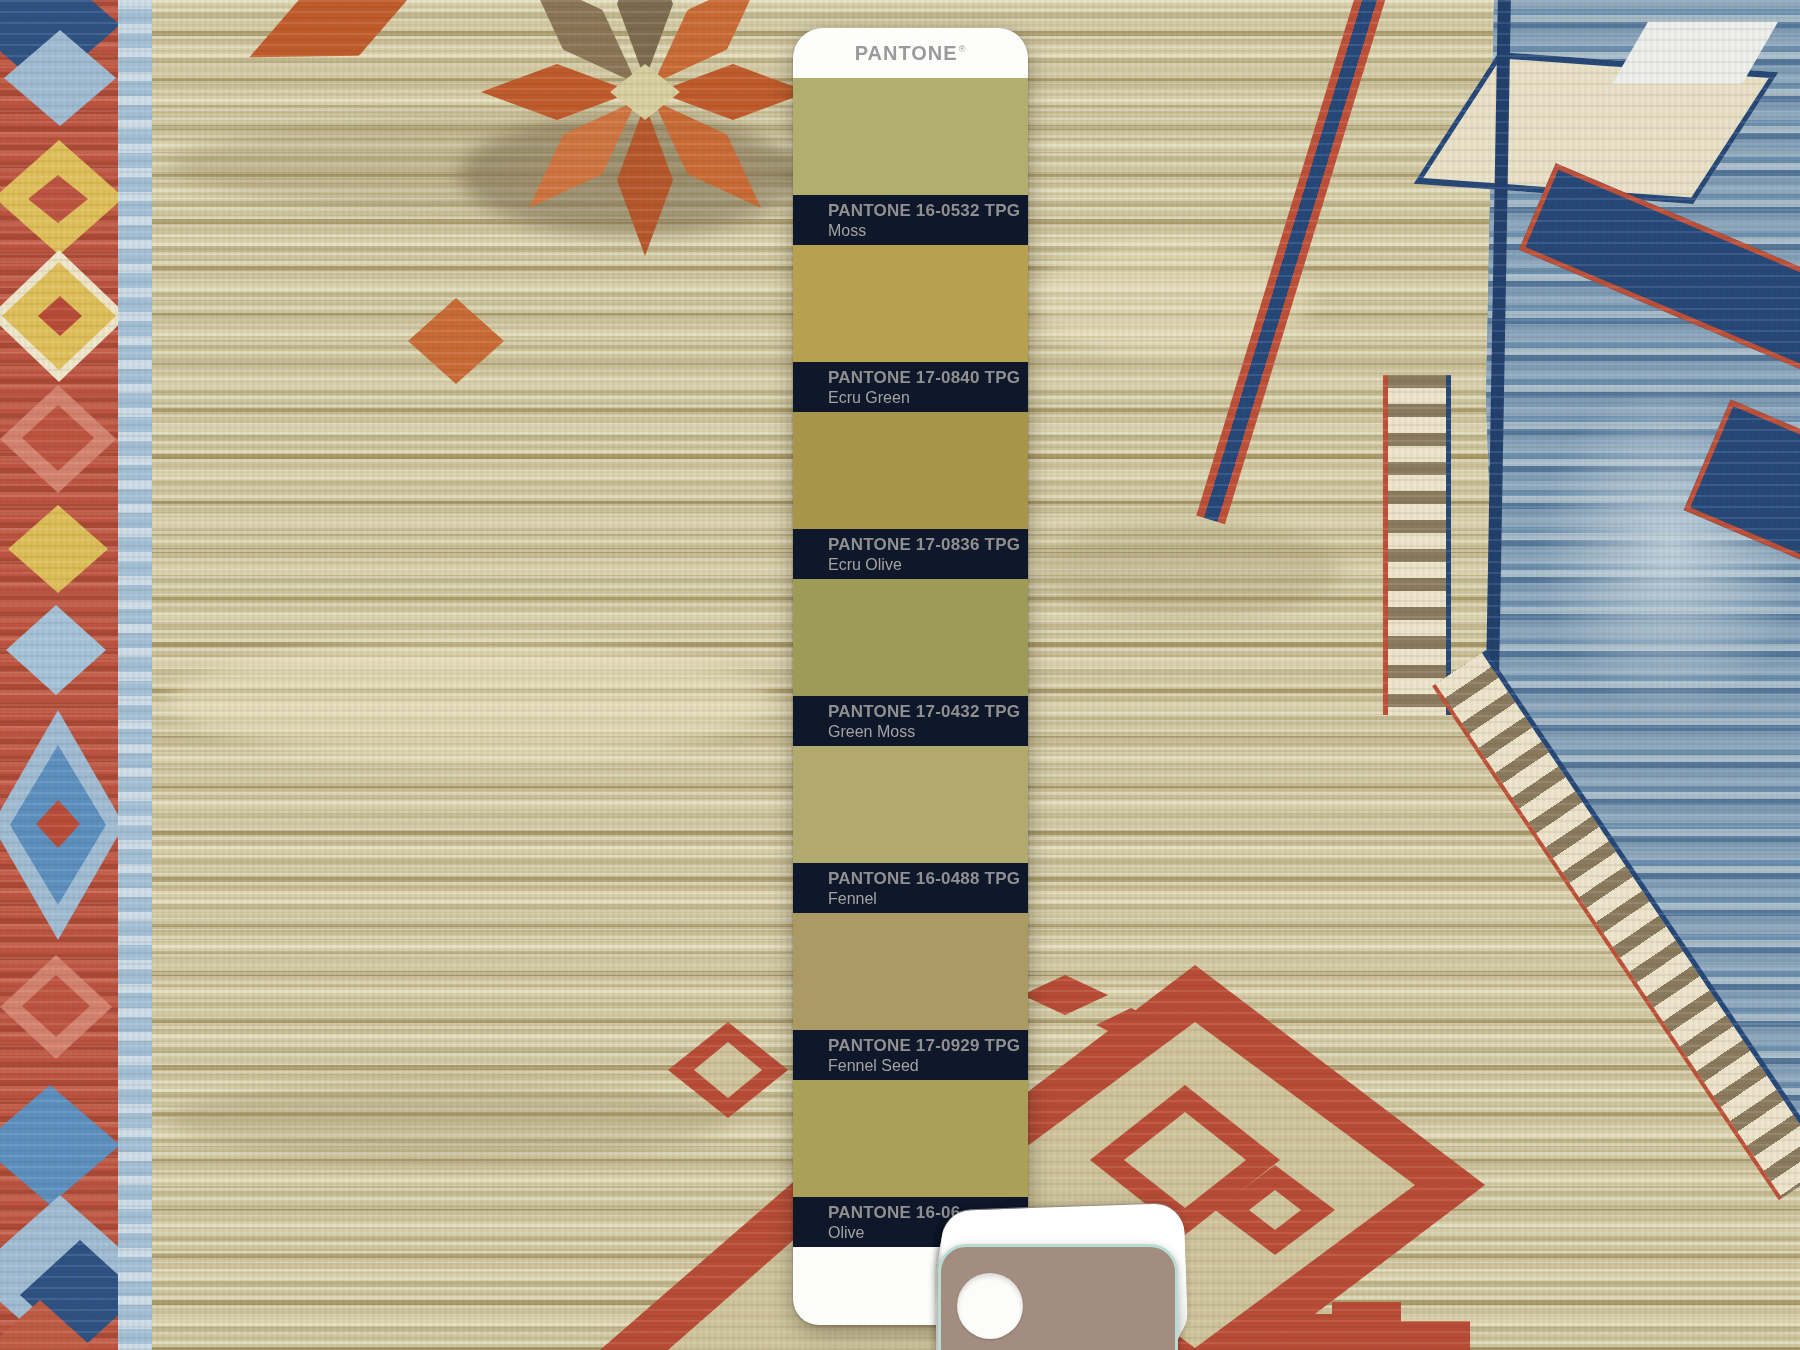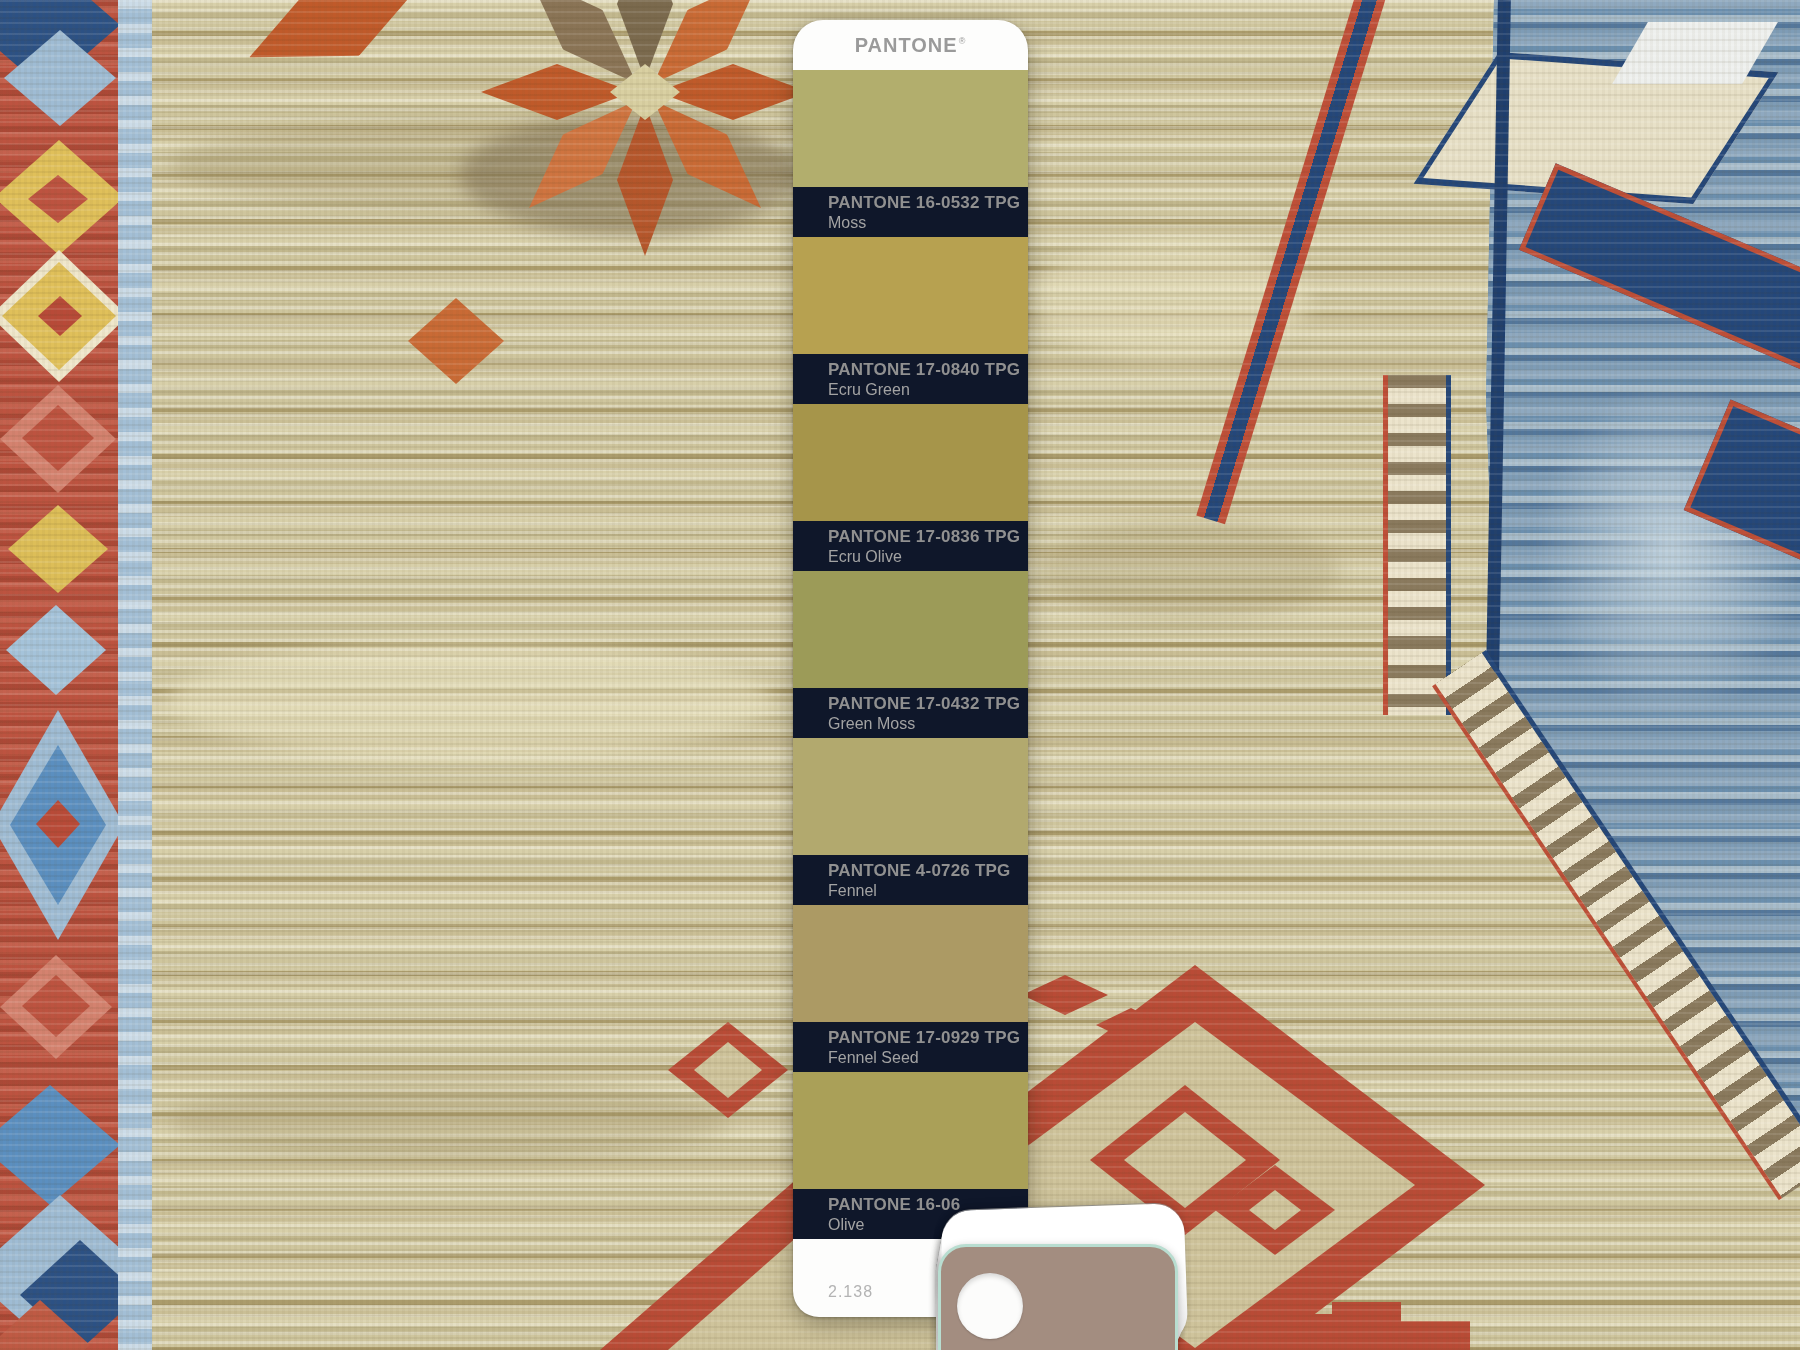--- a/index.html
+++ b/index.html
@@ -68,21 +68,21 @@
   .motifs{position:absolute;inset:0;z-index:2;}
   .step-patch{position:absolute;left:1240px;top:1302px;width:230px;height:48px;background:var(--medallion-red,#b94b36);
     clip-path:polygon(0 100%,0 60%,15% 60%,15% 25%,40% 25%,40% 0,70% 0,70% 40%,100% 40%,100% 100%);}
   
   .weave{position:absolute;inset:0;z-index:5;pointer-events:none;
     background:
       repeating-linear-gradient(90deg, rgba(110,92,55,.05) 0 3px, rgba(0,0,0,0) 3px 6px),
       repeating-linear-gradient(180deg, rgba(255,255,255,.10) 0 2px, rgba(0,0,0,0) 2px 6px, rgba(60,50,20,.07) 6px 8px, rgba(0,0,0,0) 8px 11px);}
   
   .pantone-card{
-    position:absolute;left:793px;top:20px;width:235px;height:1297px;z-index:10;
+    position:absolute;left:793px;top:28px;width:235px;height:1297px;z-index:10;
     background:#fdfdfc;border-radius:30px 30px 26px 26px;
     box-shadow:0 7px 22px rgba(40,35,15,.38), 0 1px 3px rgba(0,0,0,.25);
     display:flex;flex-direction:column;
   }
   .card-header{height:50px;display:flex;align-items:center;justify-content:center;}
   .brand{font-size:20px;font-weight:700;letter-spacing:1px;color:#9a9a9a;}
   .brand sup{font-size:9px;font-weight:400;vertical-align:super;margin-left:1px;}
   .chip{height:117px;width:100%;}
   .chip-label{height:50px;padding:6px 0 0 35px;box-sizing:border-box;background:#0f172a;}
   .chip-code{font-size:17px;font-weight:700;color:#909090;letter-spacing:.2px;line-height:1.2;}
@@ -213,44 +213,41 @@
     <div class="chip" style="background: rgb(156, 155, 88);"></div>
     <div class="chip-label">
       <div class="chip-code">PANTONE 17-0432 TPG</div>
       <div class="chip-name">Green Moss</div>
     </div>
   </div>
 
   <div style="display:contents;">
     <div class="chip" style="background: rgb(178, 169, 110);"></div>
     <div class="chip-label">
-      <div class="chip-code">PANTONE 4-0726 TPG</div>
+      <div class="chip-code">PANTONE 16-0488 TPG</div>
       <div class="chip-name">Fennel</div>
     </div>
   </div>
 
   <div style="display:contents;">
     <div class="chip" style="background: rgb(172, 154, 100);"></div>
     <div class="chip-label">
       <div class="chip-code">PANTONE 17-0929 TPG</div>
       <div class="chip-name">Fennel Seed</div>
     </div>
   </div>
 
   <div style="display:contents;">
     <div class="chip" style="background: rgb(170, 160, 88);"></div>
     <div class="chip-label">
       <div class="chip-code">PANTONE 16-06</div>
       <div class="chip-name">Olive</div>
     </div>
   </div>
 </div>
-  <div class="card-footer">
-    <div class="page-num">2.138</div>
-  </div>
 </div>
 
 <div class="deck" id="deck">
     <div class="edge-card" style="left: 8px; top: 44px; width: 232px; transform: rotate(-0.2deg);"></div>
     <div class="edge-card" style="left: 9px; top: 39px; width: 233.5px; transform: rotate(-0.45deg);"></div>
     <div class="edge-card" style="left: 10px; top: 34px; width: 235px; transform: rotate(-0.7deg);"></div>
     <div class="edge-card" style="left: 11px; top: 29px; width: 236.5px; transform: rotate(-0.95deg);"></div>
     <div class="edge-card" style="left: 12px; top: 24px; width: 238px; transform: rotate(-1.2deg);"></div>
     <div class="edge-card" style="left: 13px; top: 19px; width: 239.5px; transform: rotate(-1.45deg);"></div>
     <div class="edge-card" style="left: 14px; top: 14px; width: 241px; transform: rotate(-1.7deg);"></div>

